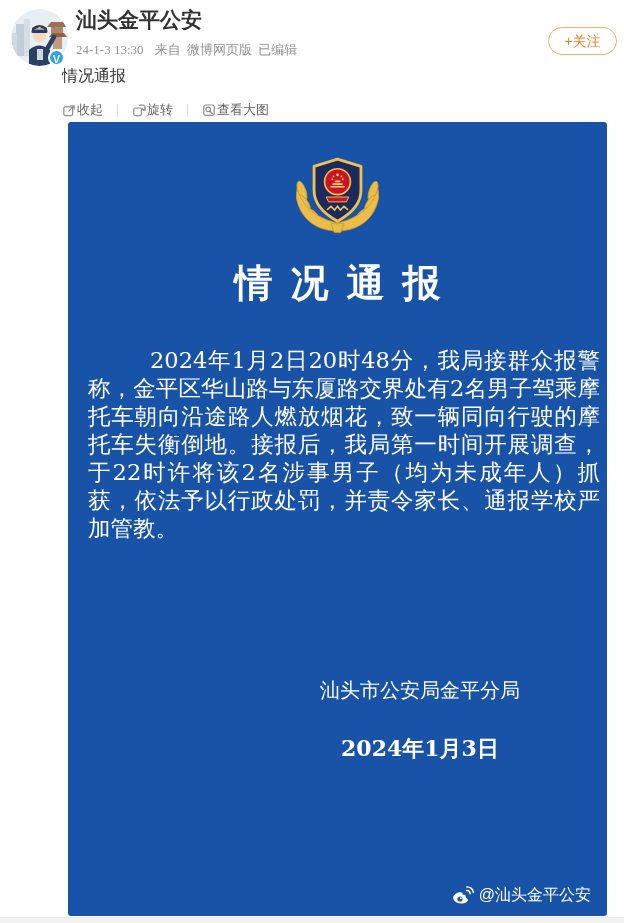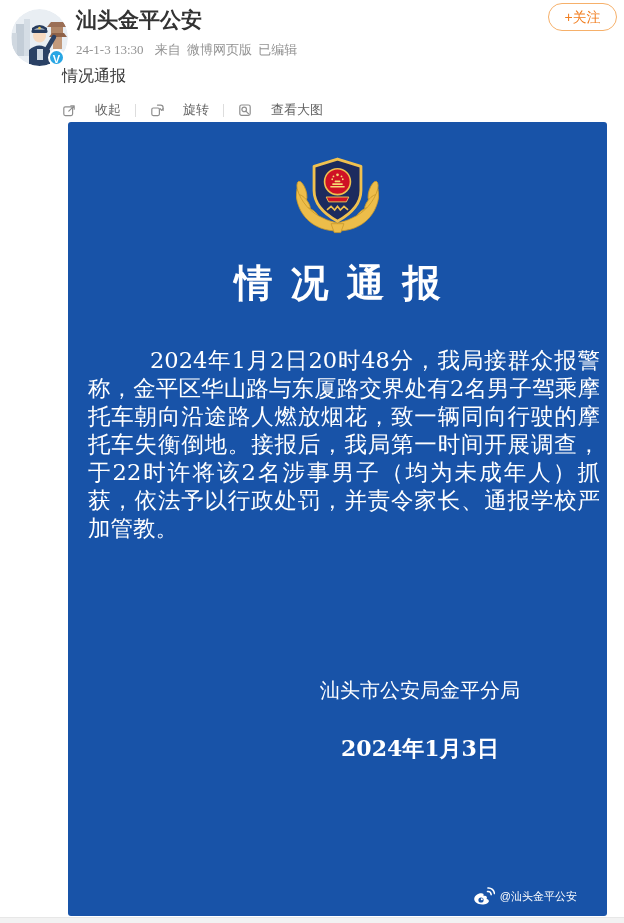--- a/index.html
+++ b/index.html
@@ -19,31 +19,31 @@
   }
   .username {
     position:absolute; left:76px; top:6px; font-size:21px; font-weight:bold;
     color:#333333; cursor:pointer;
   }
   .meta {
     position:absolute; left:76px; top:41px; font-size:13px; color:#939393;font-family:Liberation Serif, serif;
   }
   .meta .src-link { color:#939393; text-decoration:none; margin:0 3px; cursor:pointer; }
   .follow-btn {
-    position:absolute; left:548px; top:3px; width:69px; height:28px;
+    position:absolute; left:548px; top:27px; width:69px; height:28px;
     border:1px solid #f6b06a; border-radius:15px; background:#ffffff;
     color:#f17d1e; font-size:14px; line-height:26px; text-align:center; cursor:pointer;
   }
   .post-text { position:absolute; left:62px; top:66px; font-size:16px; color:#333333; }
   
   .img-toolbar {
     position:absolute; left:62px; top:101px; height:18px;
     display:flex; align-items:center; font-size:13px; color:#636363;
   }
-  .tb-item { display:flex; align-items:center; gap:19px; cursor:pointer;font-family:Liberation Mono, monospace; }
+  .tb-item { display:flex; align-items:center; gap:1px; cursor:pointer;font-family:Liberation Mono, monospace; }
   .tb-item svg { display:block; }
   .tb-divider { width:1px; height:13px; background:#dddddd; margin:0 14px; }
   
   .notice {
     position:absolute; left:68px; top:122px; width:539px; height:794px;
     background:#1853a8; border-radius:3px; cursor:zoom-in;
     font-family:"DejaVu Serif","Liberation Serif",serif; color:#ffffff;
   }
   .emblem { position:absolute; left:221px; top:28px; width:97px; height:90px; }
   .notice-title {
@@ -52,22 +52,22 @@
     letter-spacing:18px; padding-left:18px; white-space:nowrap;
   }
   .notice-body {
     position:absolute; left:20px; top:224px; width:512px;
     font-size:22.5px; line-height:28px; text-align:justify; text-indent:62px;
   }
   .notice-sign { position:absolute; left:222px; top:556px; width:260px; text-align:center; }
   .sign-org { font-size:20px; line-height:28px; margin-bottom:28px; white-space:nowrap;font-family:Liberation Mono, monospace; }
   .sign-date { font-size:22px; line-height:28px; white-space:nowrap;font-weight:bold; }
   .watermark {
-    position:absolute; right:30px; bottom:10px;
-    display:flex; align-items:center; gap:5px; font-size:11px;
+    position:absolute; right:16px; bottom:10px;
+    display:flex; align-items:center; gap:5px; font-size:16px;
     font-family:"Liberation Sans","DejaVu Sans",sans-serif;
   }
   .bottom-strip { position:absolute; left:0; top:917px; width:624px; height:6px;
     background:#f2f2f2; border-top:1px solid #e7e7e7; }
 </style>
 </head>
 <body>
 
 <div class="page">
 

